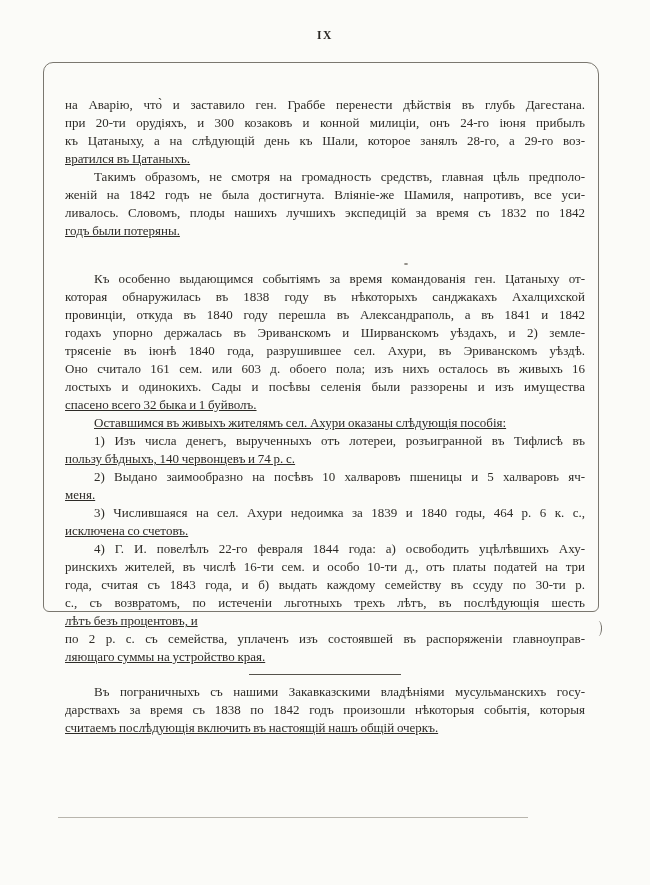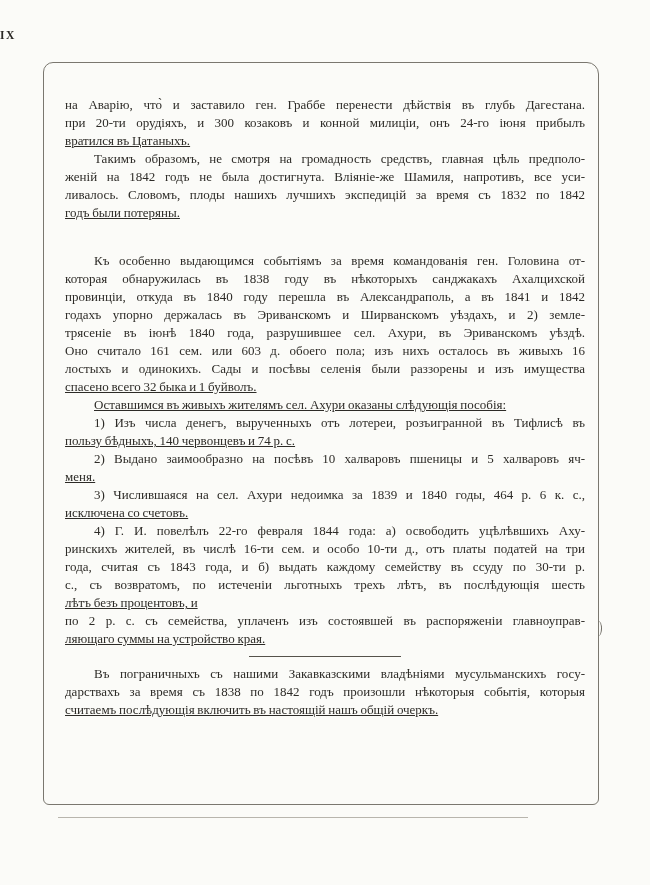--- a/index.html
+++ b/index.html
@@ -5,26 +5,27 @@
   html, body { margin:0; padding:0; }
   body {
     width:650px; height:885px;
     background:#fbfbf8;
     position:relative;
     font-family:"Liberation Serif","DejaVu Serif",serif;
     overflow:hidden;
   }
   .page-number {
     position:absolute; top:29px; left:0; width:650px;
+    text-align:center;
     font-size:11.5px; font-weight:bold; letter-spacing:1.5px;
     color:#2a2824;
   }
   .frame {
     position:absolute; left:43px; top:62px;
-    width:556px; height:743px;
+    width:556px; height:550px;
     box-sizing:border-box;
     border:1px solid #7a776f;
     border-radius:10px 12px 6px 6px;
     padding:33px 13px 11px 21px;
     background:transparent;
   }
   .frame-shadow-line {
     position:absolute; left:58px; top:817px; width:470px; height:0;
     border-top:1px solid #b8b5ad;
   }
@@ -62,27 +63,28 @@
 </style>
 </head>
 <body>
 
 <div class="page-number">IX</div>
 
 <div class="frame">
   <div class="textcol">
       <div class="line">на Аварію, что̀ и заставило ген. Граббе перенести дѣйствія въ глубь Дагестана.</div>
       <div class="line">при 20-ти орудіяхъ, и 300 козаковъ и конной милиціи, онъ 24-го іюня прибылъ</div>
+      <div class="line">къ Цатаныху, а на слѣдующій день къ Шали, которое занялъ 28-го, а 29-го воз-</div>
       <div class="line lastline">вратился въ Цатаныхъ.</div>
       <div class="line firstline">Такимъ образомъ, не смотря на громадность средствъ, главная цѣль предполо-</div>
       <div class="line">женій на 1842 годъ не была достигнута. Вліяніе-же Шамиля, напротивъ, все уси-</div>
       <div class="line">ливалось. Словомъ, плоды нашихъ лучшихъ экспедицій за время съ 1832 по 1842</div>
       <div class="line lastline">годъ были потеряны.</div>
       <div class="spacer"></div>
-      <div class="line firstline">Къ особенно выдающимся событіямъ за время командованія ген. Головина от-</div>
+      <div class="line firstline">Къ особенно выдающимся событіямъ за время командованія ген. Цатаныху от-</div>
       <div class="line">которая обнаружилась въ 1838 году въ нѣкоторыхъ санджакахъ Ахалцихской</div>
       <div class="line">провинціи, откуда въ 1840 году перешла въ Александраполь, а въ 1841 и 1842</div>
       <div class="line">годахъ упорно держалась въ Эриванскомъ и Ширванскомъ уѣздахъ, и 2) земле-</div>
       <div class="line">трясеніе въ іюнѣ 1840 года, разрушившее сел. Ахури, въ Эриванскомъ уѣздѣ.</div>
       <div class="line">Оно считало 161 сем. или 603 д. обоего пола; изъ нихъ осталось въ живыхъ 16</div>
       <div class="line">лостыхъ и одинокихъ. Сады и посѣвы селенія были раззорены и изъ имущества</div>
       <div class="line lastline">спасено всего 32 быка и 1 буйволъ.</div>
       <div class="line firstline lastline">Оставшимся въ живыхъ жителямъ сел. Ахури оказаны слѣдующія пособія:</div>
       <div class="line firstline">1) Изъ числа денегъ, вырученныхъ отъ лотереи, розъигранной въ Тифлисѣ въ</div>
       <div class="line lastline">пользу бѣдныхъ, 140 червонцевъ и 74 р. с.</div>

